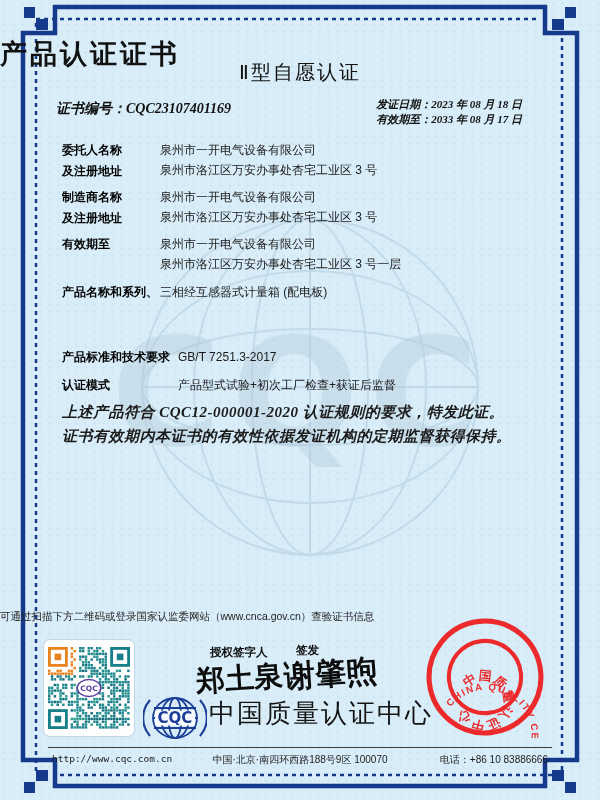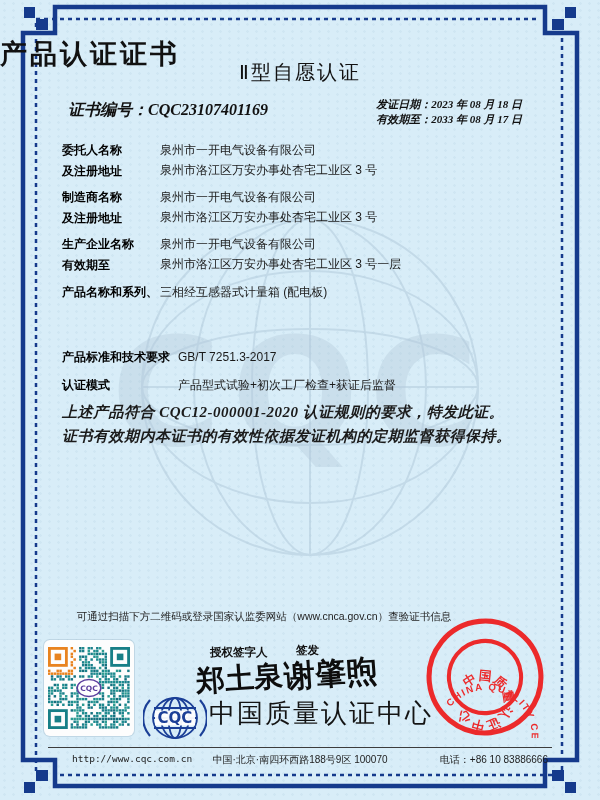--- a/index.html
+++ b/index.html
@@ -17,48 +17,48 @@
   #wm-text{
     left:60px;top:318px;width:480px;text-align:center;
     font-family:"DejaVu Sans","Liberation Sans",sans-serif;
     font-weight:bold;font-size:150px;line-height:150px;letter-spacing:10px;
     color:rgba(168,192,208,.30);
   }
   
   #title{left:0;top:36px;width:600px;text-align:left;font-size:27px;font-weight:bold;letter-spacing:3px;}
   #subtitle{left:0;top:59px;width:600px;text-align:center;font-size:20px;letter-spacing:2px;}
   .kaiti{font-family:"Liberation Serif","DejaVu Serif",serif;font-style:italic;font-weight:bold;}
-  #certno{left:68px;top:100px;font-size:16px;}
+  #certno{left:56px;top:100px;font-size:14px;}
   #dates{right:78px;top:97px;font-size:11px;text-align:left;line-height:15px;}
   
   .frow{left:62px;width:492px;}
   .flabel{position:absolute;left:0;top:0;width:97px;font-weight:bold;font-size:12px;line-height:21px;color:#000;}
   .fvalue{position:absolute;left:98px;top:0;width:392px;font-size:12px;line-height:20px;color:#1a1a1a;}
   .wlabel{width:115px;}
   .wvalue{left:116px;width:376px;}
   #row1{top:140px;} #row2{top:187px;} #row3{top:234px;} #row4{top:282px;}
   #row5{top:347px;} #row6{top:375px;}
   .stmt{left:62px;font-size:15px;letter-spacing:.5px;color:#1b1b1b;}
   #stmt1{top:403px;} #stmt2{top:427px;}
   
-  #qr-note{left:0;top:610px;width:528px;text-align:center;font-size:10.5px;color:#222;}
+  #qr-note{left:0;top:610px;width:528px;font-size:10.5px;color:#222;}
   #qr-card{left:44px;top:640px;width:90px;height:96px;background:#fdfdfd;border-radius:6px;box-shadow:0 0 0 1px rgba(120,150,170,.25);}
   #qr-card svg{position:absolute;left:4px;top:6px;}
   #sig-label-1{left:210px;top:645px;font-size:11.5px;font-weight:bold;}
   #sig-label-2{left:296px;top:643px;font-size:11.5px;font-weight:bold;}
   .signature{font-family:"Liberation Serif","DejaVu Serif",serif;font-weight:bold;color:#0d0d0d;transform:rotate(-4deg);}
   #sig1{left:196px;top:659px;font-size:29px;}
   #sig2{left:284px;top:653px;font-size:31px;}
   #org-logo{left:143px;top:692px;width:64px;height:52px;}
   #org-name{left:209px;top:696px;font-size:26px;letter-spacing:2px;color:#141414;}
   
   #seal{left:424px;top:616px;width:122px;height:122px;opacity:.92;}
   
   #footer-rule{left:48px;top:747px;width:504px;border-top:1.5px solid #3c3c3c;height:0;}
-  #footer-url{left:52px;top:753px;font-family:"DejaVu Sans Mono","Liberation Mono",monospace;font-size:9.5px;color:#1c1c1c;margin-left:20px;}
+  #footer-url{left:52px;top:753px;font-family:"DejaVu Sans Mono","Liberation Mono",monospace;font-size:9.5px;color:#1c1c1c;}
   #footer-addr{left:160px;top:753px;width:280px;text-align:center;font-size:10px;color:#1c1c1c;}
   #footer-phone{right:52px;top:753px;font-size:10px;color:#1c1c1c;}
 </style>
 </head>
 <body>
 
 <div class="abs" id="wm-text">CQC</div>
 <svg class="abs" id="wm-globe" viewBox="0 0 364 364" fill="none" stroke="#b3cbdc" stroke-width="2">
   <circle cx="182" cy="182" r="168"></circle>
   <ellipse cx="182" cy="182" rx="116" ry="168"></ellipse>
@@ -107,21 +107,20 @@
       <div>制造商名称</div>
       <div>及注册地址</div>
     </div>
   <div class="fvalue">
       <div>泉州市一开电气设备有限公司</div>
       <div>泉州市洛江区万安办事处杏宅工业区 3 号</div>
     </div>
 </div>
 <div class="abs frow" id="row3">
   <div class="flabel">
-      <div>生产企业名称</div>
       <div>有效期至</div>
     </div>
   <div class="fvalue">
       <div>泉州市一开电气设备有限公司</div>
       <div>泉州市洛江区万安办事处杏宅工业区 3 号一层</div>
     </div>
 </div>
 <div class="abs frow" id="row4">
   <div class="flabel">
       <div>产品名称和系列、</div>

